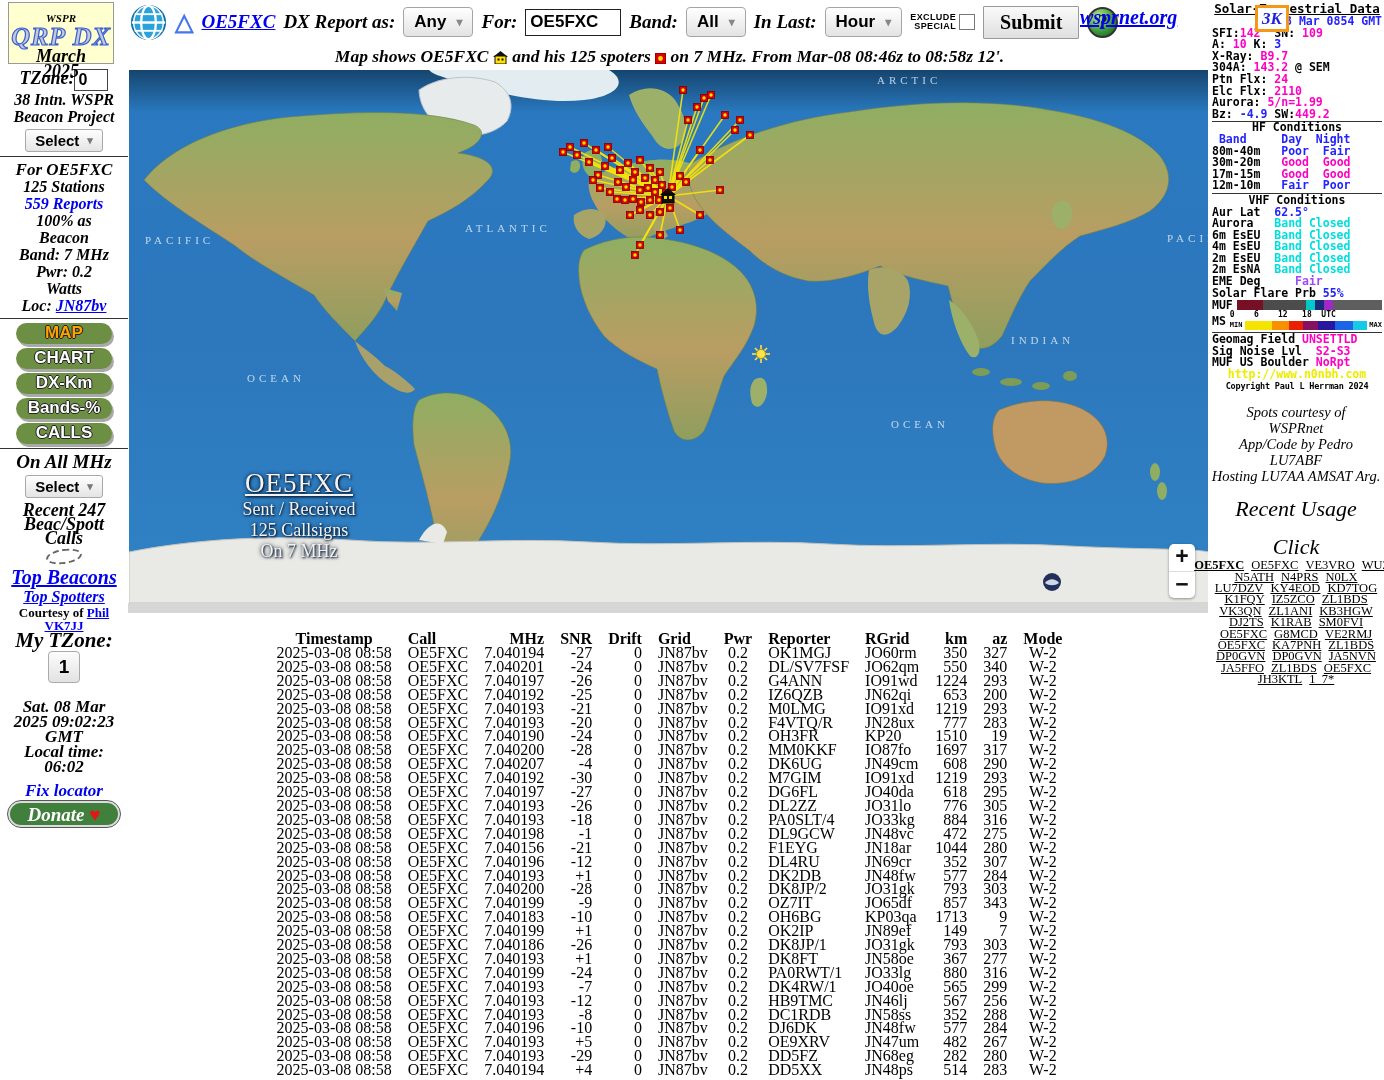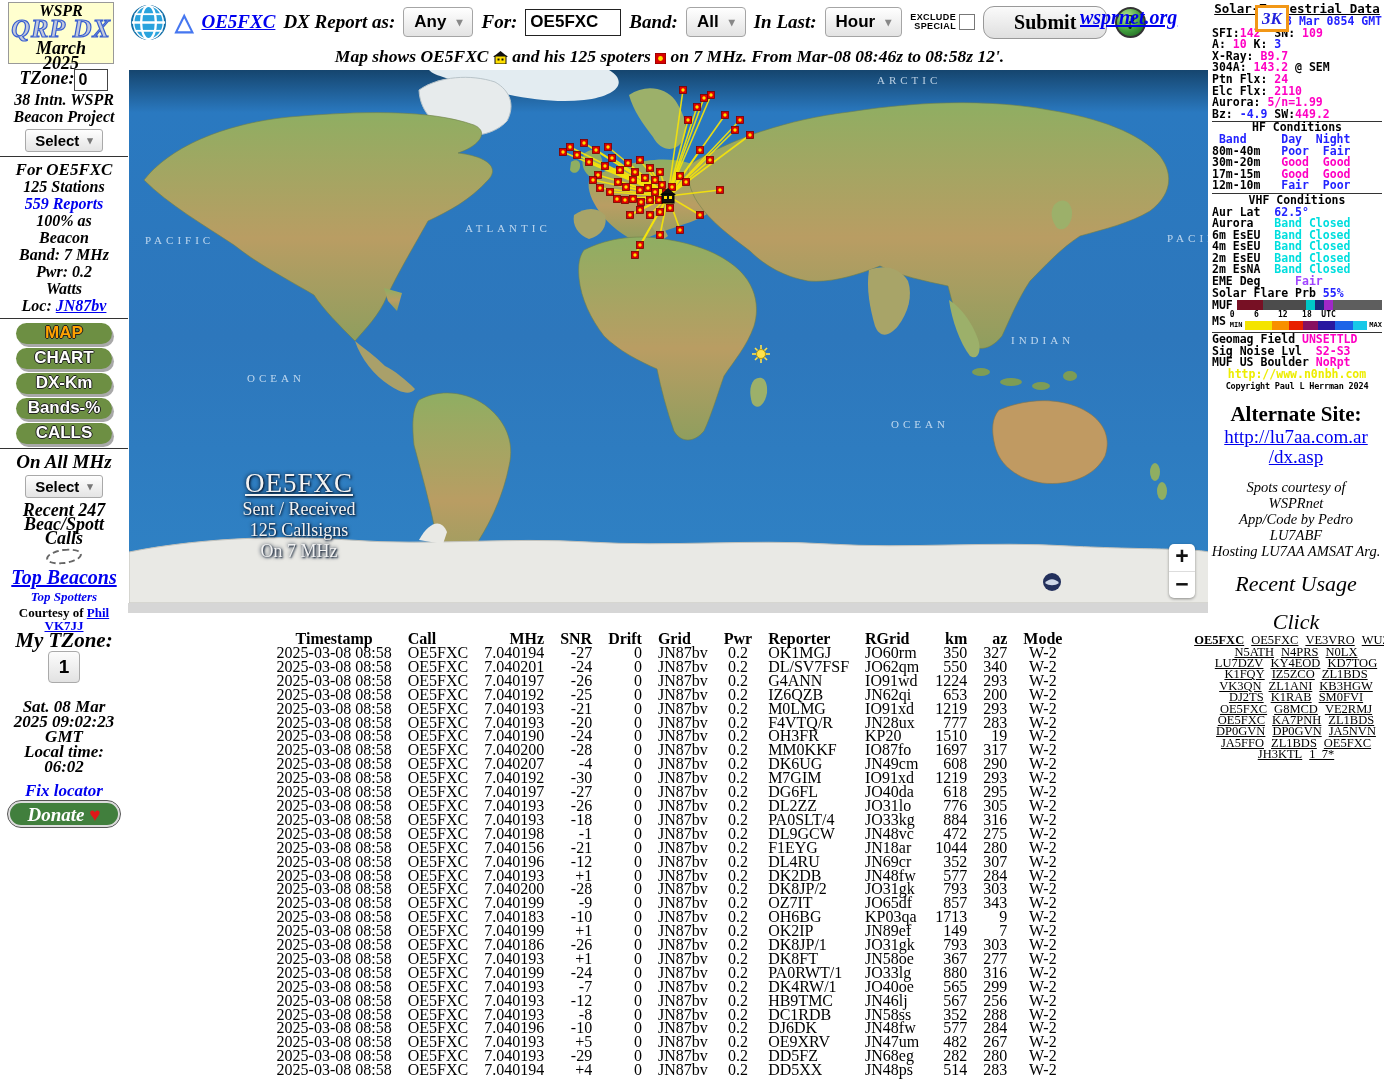--- a/index.html
+++ b/index.html
@@ -2,21 +2,21 @@
 <html><head>
 <meta charset="utf-8">
 <style>
 *{box-sizing:border-box;margin:0;padding:0}
 body{width:1384px;height:1080px;overflow:hidden;position:relative;background:#fff;font-family:"Liberation Serif",serif;color:#000}
 .bi{font-weight:bold;font-style:italic}
 a,.lnk{color:#0000EE;text-decoration:underline;cursor:pointer}
 
 #sidebar{position:absolute;left:0;top:0;width:128px;height:1080px;background:#fff;text-align:center;z-index:6;overflow:hidden}
 #logo{position:relative;margin:2px auto 0 8px;width:106px;height:62px;background:#ffffcf;border:1px solid #999;font-style:italic;font-weight:bold}
-#logo .l1{font-size:16px;line-height:13px;padding-top:1px}
+#logo .l1{font-size:11px;line-height:13px;padding-top:9px}
 #logo .l2{font-size:26px;line-height:24px;color:#c2c9dd;-webkit-text-stroke:1.2px #3a5fd0;letter-spacing:1px}
 #logo .l3{font-size:18px;line-height:15px}
 #logo .l4{font-size:18px;line-height:14px}
 .srow{font-weight:bold;font-style:italic;font-size:16px;line-height:17px;white-space:nowrap}
 #tzrow{margin-top:4px;font-size:18px}
 #tzrow input{width:34px;height:22px;border:1px solid #444;font:bold 16px "Liberation Sans",sans-serif;padding-left:3px;vertical-align:middle}
 .sel{display:inline-flex;align-items:center;gap:8px;background:linear-gradient(#fefefe,#e4e4e4);border:1px solid #a9a9a9;border-radius:3px;padding:2px 9px;font:bold 15px "Liberation Sans",sans-serif;cursor:pointer}
 .sel:after{content:"▾";color:#777;font-size:11px}
 .hr{border-top:1px solid #333;margin:4px 0}
 .greenbtn{display:block;margin:4px auto;width:96px;height:21px;background:#6d8f43;border-radius:11px;box-shadow:2px 3px 0 #a9a9a9;color:#fff;font:bold 17px "Liberation Sans",sans-serif;line-height:20px;text-shadow:-1px 0 #222,0 1px #222,1px 0 #222,0 -1px #222;cursor:pointer}
@@ -31,21 +31,21 @@
 #globe{width:37px;height:37px;flex:none}
 #tri{color:#4677f0;font-size:24px;font-weight:bold}
 .hlabel{font-weight:bold;font-style:italic;font-size:19px}
 #csl{font-size:19px;font-weight:bold;font-style:italic}
 .hsel{display:inline-flex;align-items:center;gap:10px;background:linear-gradient(#ffffff,#e3e3e3);border:1px solid #a5a5a5;border-radius:4px;padding:4px 10px;font:bold 17px "Liberation Sans",sans-serif;cursor:pointer}
 .hsel:after{content:"▾";color:#888;font-size:12px}
 #forinput{width:96px;height:27px;border:1px solid #222;font:bold 17px "Liberation Sans",sans-serif;padding-left:4px}
 #excl{display:flex;align-items:center;gap:3px}
 #excl .txt{font:bold 9px "Liberation Sans",sans-serif;line-height:9px;letter-spacing:.4px;text-align:right}
 #excl .box{width:16px;height:16px;border:1px solid #777;background:#fff;cursor:pointer}
-#submit{font:bold 20px "Liberation Serif",serif;background:linear-gradient(#fafafa,#dfdfdf);border:1px solid #999;border-radius:11px;padding:4px 30px;cursor:pointer}
+#submit{font:bold 20px "Liberation Serif",serif;background:linear-gradient(#fafafa,#dfdfdf);border:1px solid #999;border-radius:1px;padding:4px 16px;cursor:pointer}
 #help{width:31px;height:31px;border-radius:50%;background:radial-gradient(circle at 35% 28%,#b8e88e,#3f9c3c 55%,#17541a);border:2px solid #333;color:#0b2d0b;font:bold 20px "Liberation Serif",serif;line-height:27px;text-align:center;cursor:pointer;flex:none}
 #wspr-link{position:absolute;left:1080px;top:6px;font:bold italic 20px "Liberation Serif",serif;z-index:12}
 #badge3k{position:absolute;left:1255px;top:5px;width:34px;height:27px;border:3px solid #f29716;background:#fff;color:#2222dd;font:bold italic 17px "Liberation Serif",serif;text-align:center;line-height:21px;z-index:12;cursor:pointer}
 
 #maptitle{position:absolute;left:129px;top:46px;width:1081px;text-align:center;font:bold italic 17.5px "Liberation Serif",serif;z-index:4;white-space:nowrap}
 #maptitle svg{vertical-align:-2px}
 #map{position:absolute;left:129px;top:70px;width:1080px;height:533px;z-index:1;background:#2a6fb4;cursor:grab}
 #map svg.base{position:absolute;inset:0}
 #mapoverlay{position:absolute;left:60px;top:398px;width:220px;text-align:center;color:#f2f2f2;text-shadow:1px 1px 2px #05142a,0 0 4px #05142a;z-index:3}
 #mapoverlay .big{font-size:27px;text-decoration:underline;letter-spacing:1px}
@@ -130,21 +130,21 @@
   <div class="hr"></div>
   <div class="srow" style="font-size:19px">On All MHz</div>
   <div style="margin:5px 0"><span class="sel">
         <span>Select</span>
       </span></div>
   <div class="srow" style="font-size:18px;line-height:14px">Recent 247</div>
   <div class="srow" style="font-size:18px;line-height:14px">Beac/Spott</div>
   <div class="srow" style="font-size:18px;line-height:14px">Calls</div>
   <div id="spinner"></div>
   <div class="srow blue-bi" style="font-size:20px;line-height:19px;text-decoration:underline">Top Beacons</div>
-  <div class="srow blue-bi" style="font-size:13px;line-height:19px;">Top Spotters</div>
+  <div class="srow blue-bi" style="font-size:16px;line-height:19px;text-decoration:underline">Top Spotters</div>
   <div style="font-weight:bold;font-size:13px;line-height:13px">
     <span>Courtesy of</span> <a>Phil</a><br>
     <a>VK7JJ</a>
   </div>
   <div class="srow" style="font-size:21px;">My TZone:</div>
   <div id="tz1btn">1</div>
   <div id="datelines" style="margin-top:16px">
       <div class="srow" style="font-size: 17px; line-height: 15px; font-family: Liberation Serif, serif;">Sat. 08 Mar</div>
       <div class="srow" style="font-size: 17px; line-height: 15px;">2025 09:02:23</div>
       <div class="srow" style="font-size: 17px; line-height: 15px;">GMT</div>
@@ -679,25 +679,20 @@
             </div>
           </div>
         </div>
         <div class="shr"></div>
         <div class="sline"><span class="ck">Geomag Field </span><span class="cm">UNSETTLD</span></div>
         <div class="sline"><span class="ck">Sig Noise Lvl  </span><span class="cm">S2-S3</span></div>
         <div class="sline"><span class="ck">MUF US Boulder </span><span class="cm">NoRpt</span></div>
         <div class="sline ctr"><span class="cy">http://www.n0nbh.com</span></div>
         <div class="sline ctr tiny"><span class="ck">Copyright Paul L Herrman 2024</span></div>
       </div>
-  </div>
-  <div id="alt">
-    <div class="t">Alternate Site:</div>
-    <div class="l"><a>http://lu7aa.com.ar</a></div>
-    <div class="l"><a>/dx.asp</a></div>
   </div>
   <div id="credits">
       <div>Spots courtesy of</div>
       <div>WSPRnet</div>
       <div>App/Code by Pedro</div>
       <div>LU7ABF</div>
       <div>Hosting LU7AA AMSAT Arg.</div>
     </div>
   <div id="usage">
     <div class="t">Recent Usage</div>

